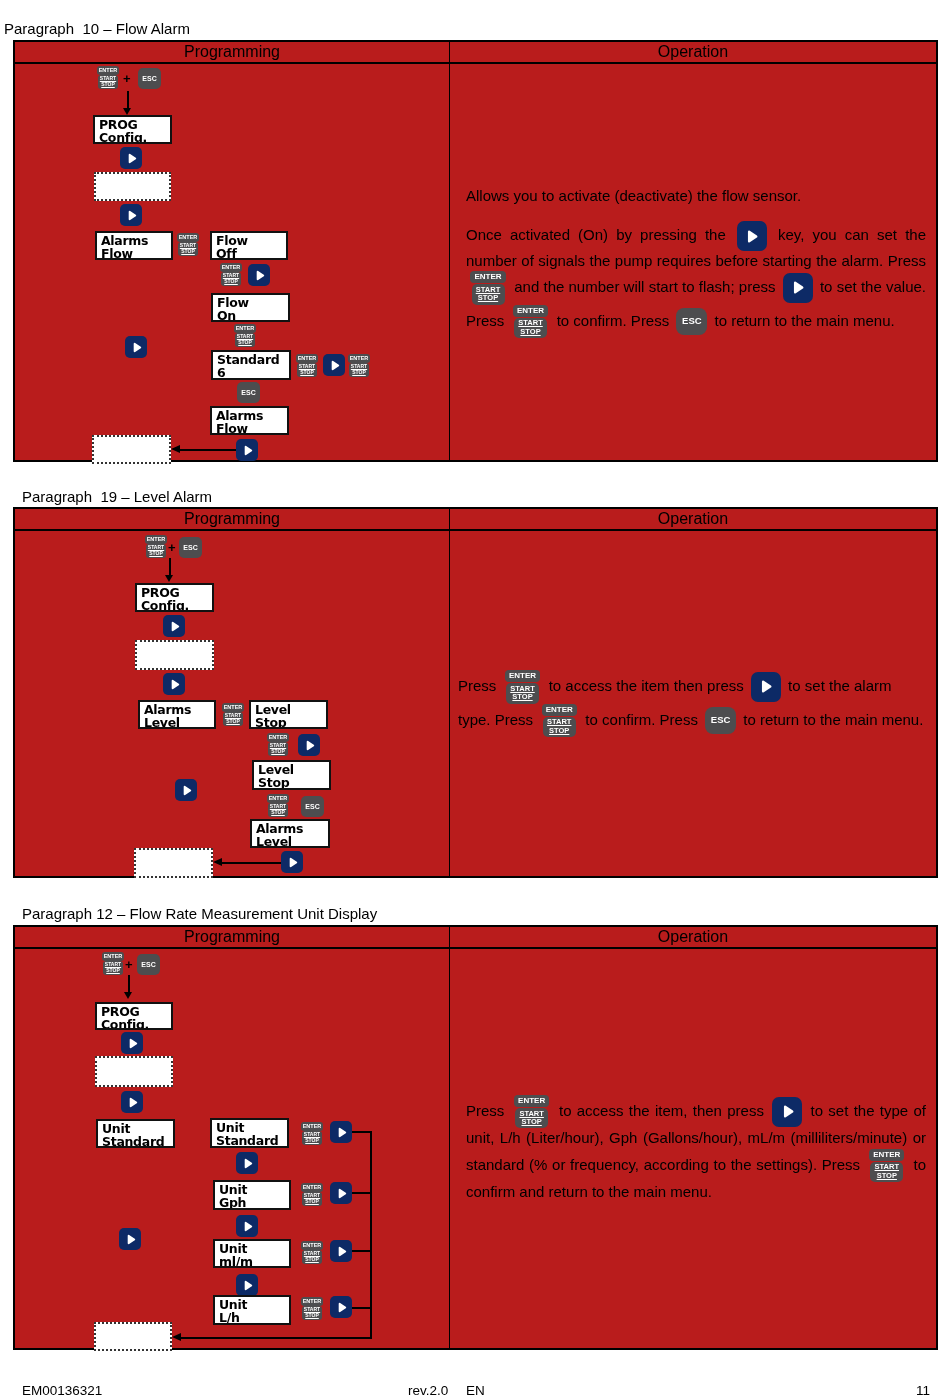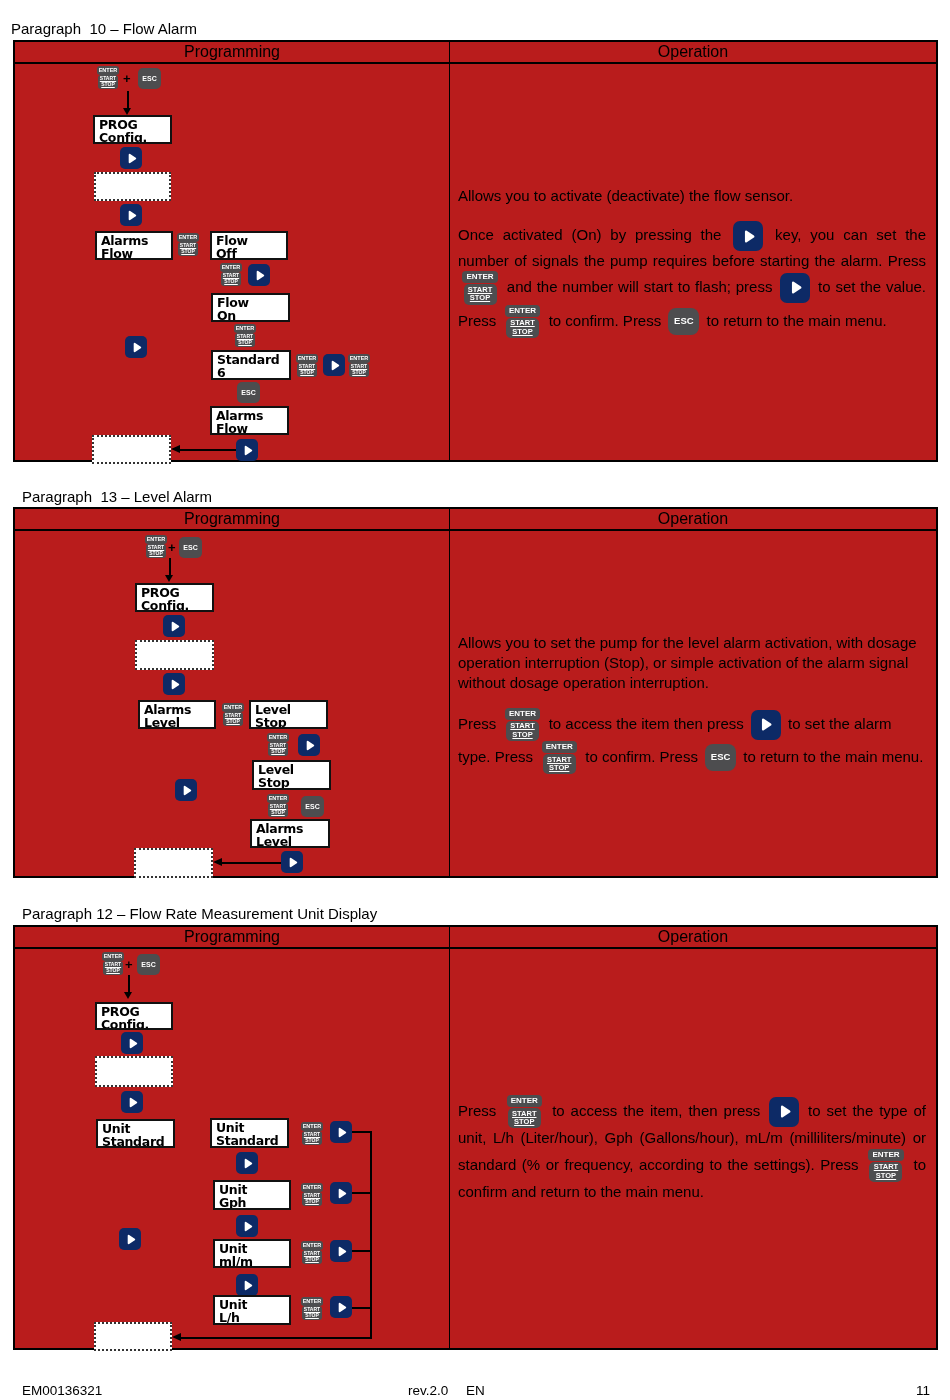--- a/index.html
+++ b/index.html
@@ -10,21 +10,21 @@
   .ptable{position:absolute;border:2px solid #000;box-sizing:border-box;background:#b91c1c;}
   .thead{display:flex;height:22px;border-bottom:2px solid #000;box-sizing:border-box;}
   .th{font-size:16px;text-align:center;line-height:20px;box-sizing:border-box;}
   .th-prog{width:435px;border-right:1.5px solid #000;}
   .th-op{flex:1;}
   .tbody{display:flex;height:calc(100% - 22px);}
   .cell-prog{width:435px;border-right:1.5px solid #000;position:relative;box-sizing:border-box;}
   .cell-op{flex:1;display:flex;flex-direction:column;justify-content:center;padding:0 10px 0 8px;box-sizing:border-box;}
 
   .op-text{font-size:15px;line-height:1.34;}
-  .op-text.just{text-align:justify;}
+  .op-text.just{text-align:justify;margin-left:8px;}
   .op-p{margin:0;}
   .op-p + .op-p{margin-top:15px;}
 
   
   .lcd{position:absolute;border:2px solid #111;background:#fff;box-sizing:border-box;
        font-family:"DejaVu Sans",sans-serif;font-weight:bold;font-size:12.5px;line-height:1.03;
        letter-spacing:-0.3px;padding:2px 0 0 4px;overflow:hidden;}
   .lcd span{display:block;}
   .dotted{position:absolute;border:2px dotted #333;background:#fff;box-sizing:border-box;}
 
@@ -59,21 +59,21 @@
   .hline{position:absolute;height:2px;background:#000;}
   .ah-down{position:absolute;width:0;height:0;border-left:4.5px solid transparent;border-right:4.5px solid transparent;border-top:7px solid #000;}
   .ah-left{position:absolute;width:0;height:0;border-top:4.5px solid transparent;border-bottom:4.5px solid transparent;border-right:9px solid #000;}
 
   .footer{position:absolute;top:1383px;left:0;width:950px;font-size:13.5px;}
   .footer span{position:absolute;top:0;}
 </style>
 </head>
 <body>
 
-<div class="sec-title" style="left:11px;top:20px;">Paragraph  10 – Flow Alarm</div>
+<div class="sec-title" style="left:4px;top:20px;">Paragraph  10 – Flow Alarm</div>
 
 <div class="ptable" style="left:13px;top:40px;width:925px;height:422px;">
   <div class="thead">
     <div class="th th-prog">Programming</div>
     <div class="th th-op">Operation</div>
   </div>
   <div class="tbody">
     <div class="cell-prog">
       <span class="k k-enter" style="left:82px;top:2px;">
           <span class="kp">ENTER</span>
@@ -212,21 +212,21 @@
               <span class="kb">
                 <span>START</span>
                 <span>STOP</span>
               </span>
             </span> to confirm. Press <span class="ik ik-esc">ESC</span> to return to the main menu.</p>
         </div>
     </div>
   </div>
 </div>
 
-<div class="sec-title" style="left:22px;top:488px;">Paragraph  13 – Level Alarm</div>
+<div class="sec-title" style="left:22px;top:488px;">Paragraph  19 – Level Alarm</div>
 
 <div class="ptable" style="left:13px;top:507px;width:925px;height:371px;">
   <div class="thead">
     <div class="th th-prog">Programming</div>
     <div class="th th-op">Operation</div>
   </div>
   <div class="tbody">
     <div class="cell-prog">
       <span class="k k-enter" style="left:130px;top:4px;">
           <span class="kp">ENTER</span>
@@ -313,21 +313,20 @@
             <path d="M9 6 L18 12 L9 18 Z" fill="#fff" stroke="#fff" stroke-width="3" stroke-linejoin="round"></path>
           </svg>
         </span>
 
       <div class="dotted" style="left:119px;top:317px;width:79px;height:30px;"></div>
       <div class="hline" style="left:207px;top:331px;width:59px;"></div>
       <div class="ah-left" style="left:198px;top:327px;"></div>
     </div>
     <div class="cell-op">
       <div class="op-text">
-          <p class="op-p">Allows you to set the pump for the level alarm activation, with dosage operation interruption (Stop), or simple activation of the alarm signal without dosage operation interruption.</p>
           <p class="op-p">Press <span class="ik ik-enter">
               <span class="kp">ENTER</span>
               <span class="kb">
                 <span>START</span>
                 <span>STOP</span>
               </span>
             </span> to access the item then press <span class="ik ik-play">
               <svg viewBox="0 0 24 24">
                 <path d="M9 6 L18 12 L9 18 Z" fill="#fff" stroke="#fff" stroke-width="3" stroke-linejoin="round"></path>
               </svg>

